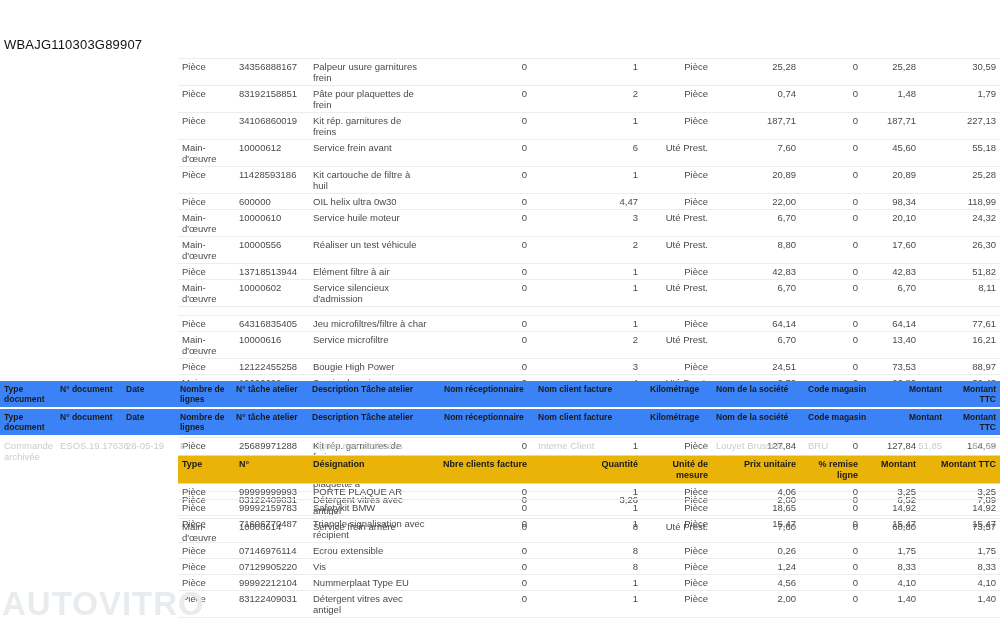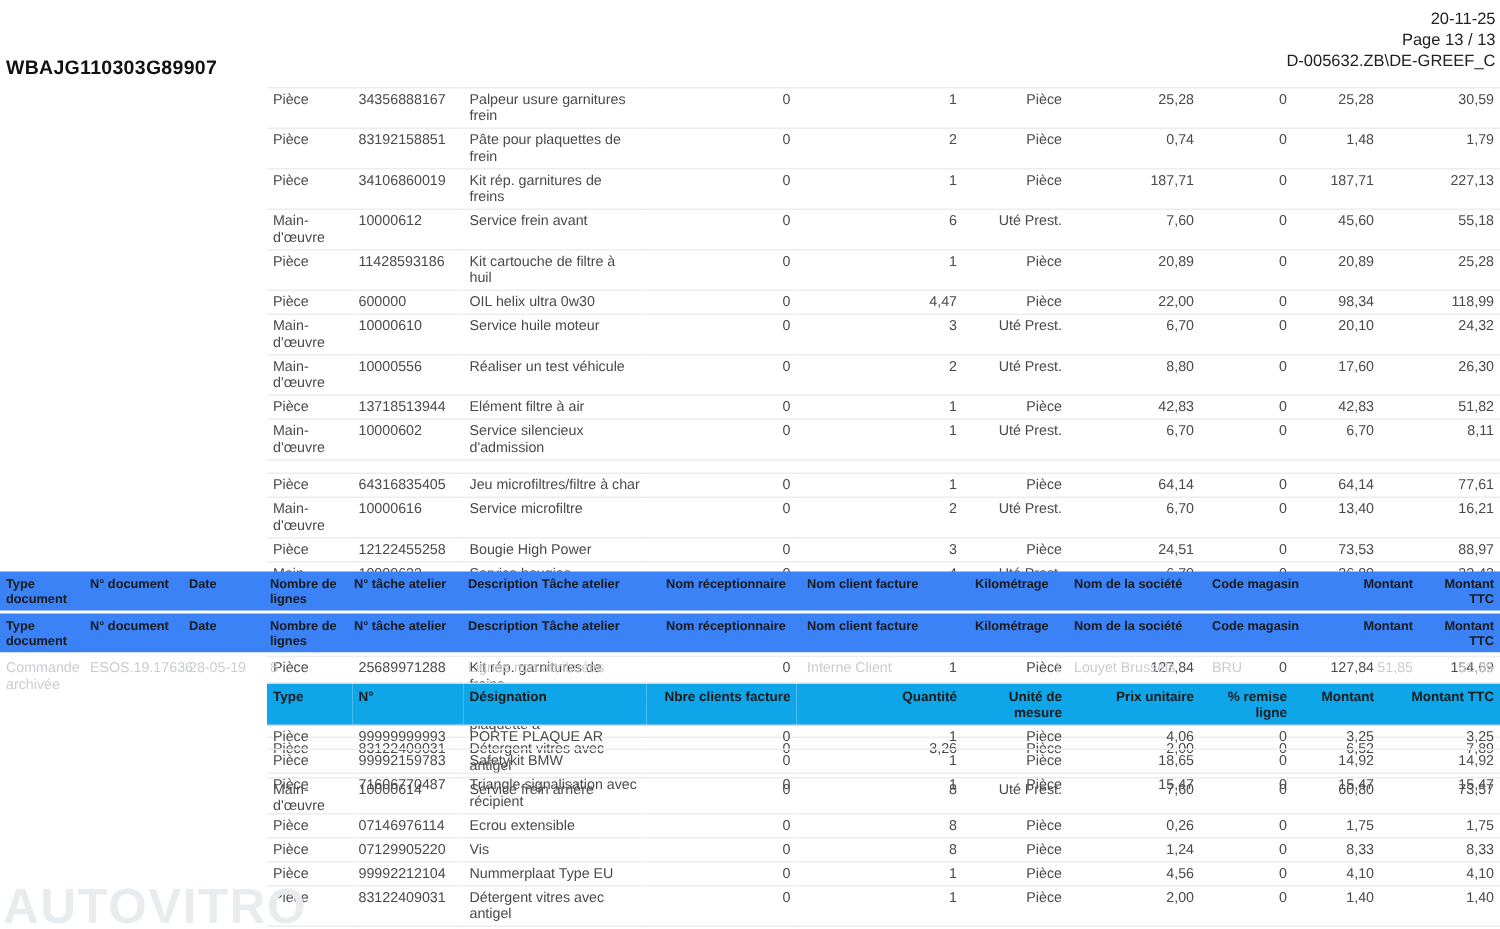--- a/index.html
+++ b/index.html
@@ -8,40 +8,40 @@
     background:#ffffff;
     font-family:"Liberation Sans", sans-serif;
     position:relative;
     overflow:hidden;
     color:#333;
   }
   .page { position:absolute; inset:0; background:#fff; }
 
   
   .report-title { position:absolute; top:9px; left:4px; font-size:15px; font-weight:bold; color:#111; }
-  .report-vin   { position:absolute; top:37px; left:4px; font-size:13px; font-weight:bold; color:#111; letter-spacing:.2px; }
+  .report-vin   { position:absolute; top:37px; left:4px; font-size:13px; font-weight:normal; color:#111; letter-spacing:.2px; }
   .header-right { position:absolute; top:6px; right:3px; text-align:right; font-size:11px; line-height:14px; color:#222; }
 
   
   table { border-collapse:collapse; table-layout:fixed; }
 
   
   .items-table { position:absolute; left:178px; width:822px; font-size:9.5px; color:#4a4a4a; }
   .items-table.pos-top    { top:58px;  }
   .items-table.pos-bottom { top:455px; }
   .items-table td {
     padding:2px 4px; line-height:11px; border-top:1px solid #ededed;
     overflow:hidden; white-space:normal; vertical-align:top;
   }
   .items-table td:nth-child(n+4) { text-align:right; }
   .items-table tr.gap td { height:9px; padding:0; }
   .items-table thead th {
     font-size:9px; font-weight:bold; color:#1a1a1a; text-align:left; vertical-align:top;
     padding:3px 4px; line-height:10.5px;
-    border-top:1px solid #d9d9d9; border-bottom:1px solid #d9d9d9; background:#0ea5e9;
+    border-top:1px solid #d9d9d9; border-bottom:1px solid #d9d9d9; background:#eab308;
   }
   .items-table thead th:nth-child(n+4) { text-align:right; }
 
   
   .doc-table { position:absolute; left:0; top:381px; width:1000px; }
   .doc-table th {
     background:#3b82f6; font-size:8.5px; font-weight:bold; color:#1a1a1a;
     text-align:left; vertical-align:top; padding:3px 4px; line-height:10px;
     border-bottom:2px solid #ffffff;
   }
@@ -58,25 +58,20 @@
     user-select:none; pointer-events:none;
   }
 </style>
 </head>
 <body>
 
 <div class="page">
 
   <div class="report-vin">WBAJG110303G89907</div>
 
-  <div class="header-right">
-    <div>20-11-25</div>
-    <div>Page 13 / 13</div>
-    <div>D-005632.ZB\DE-GREEF_C</div>
-  </div>
 
   <table class="items-table pos-top">
     <colgroup>
       <col style="width:57px">
         <col style="width:74px">
         <col style="width:122px">
         <col style="width:100px">
       <col style="width:111px">
         <col style="width:70px">
         <col style="width:88px">

